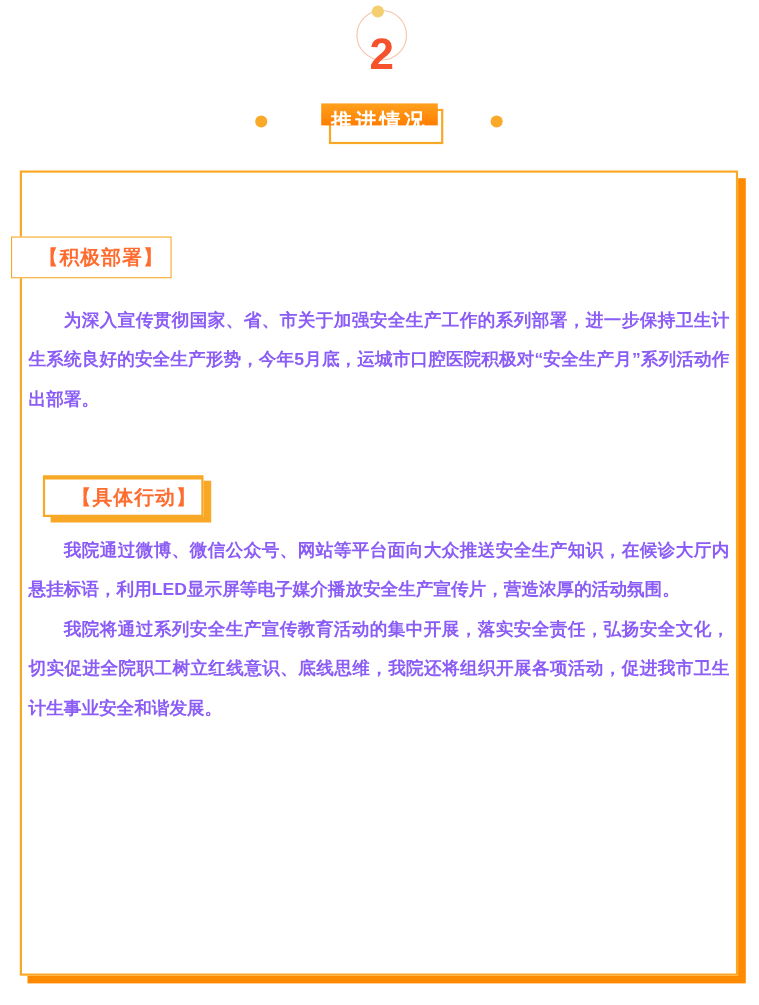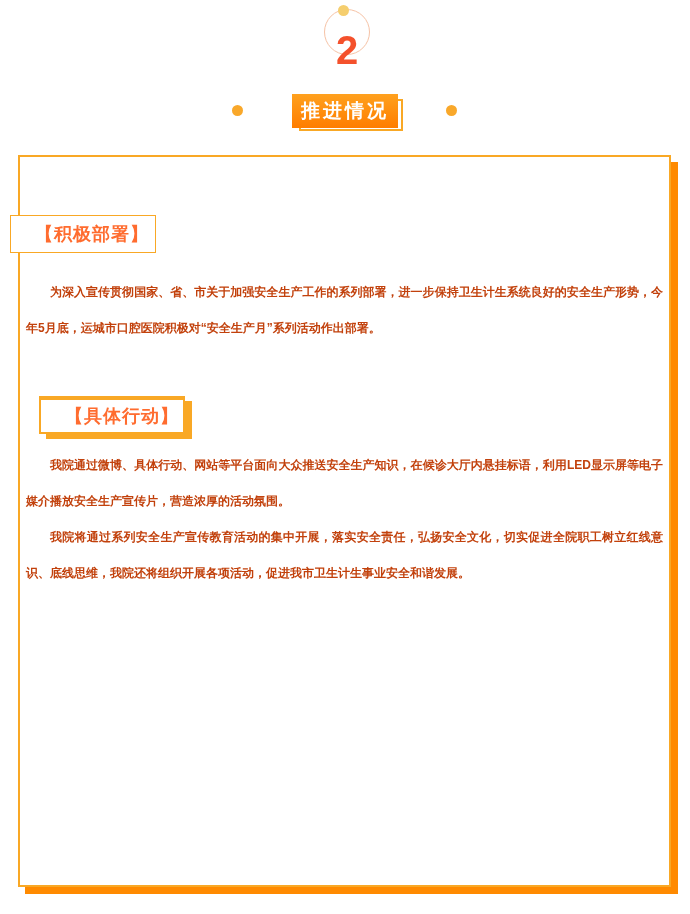--- a/index.html
+++ b/index.html
@@ -88,21 +88,21 @@
     height: 32px;
     border: 2px solid #f9a825;
     box-sizing: border-box;
     background: transparent;
   }
   .badge {
     position: absolute;
     left: 0;
     top: 0;
     width: 106px;
-    height: 34px;
+    height: 20px;
     background: linear-gradient(180deg, #ffa11e 0%, #ff7d00 100%);
     color: #ffffff;
     font-size: 19px;
     font-weight: bold;
     letter-spacing: 3px;
     text-align: center;
     line-height: 34px;
   }
 
   
@@ -141,22 +141,22 @@
   .section-header.second {
     margin-top: 50px;
     border-top-width: 4px;
     box-shadow: 7px 5px 0 #f9a825;
     line-height: 32px;
     margin-left: 19px;
   }
 
   .body-text {
     margin: 0 6px;
-    color: #c2410c;
-    font-size: 12px;
+    color: #8b5cf6;
+    font-size: 16px;
     font-weight: bold;
     line-height: 36px;
     text-align: justify;
   }
   .body-text.first  { margin-top: 21px; }
   .body-text.second { margin-top: 13px; }
   .body-text p {
     margin: 0;
     text-indent: 2em;
   }
@@ -185,19 +185,19 @@
 
     <div class="section-header first">【积极部署】</div>
 
     <div class="body-text first">
       <p>为深入宣传贯彻国家、省、市关于加强安全生产工作的系列部署，进一步保持卫生计生系统良好的安全生产形势，今年5月底，运城市口腔医院积极对“安全生产月”系列活动作出部署。</p>
     </div>
 
     <div class="section-header second">【具体行动】</div>
 
     <div class="body-text second">
-      <p>我院通过微博、具体行动、网站等平台面向大众推送安全生产知识，在候诊大厅内悬挂标语，利用LED显示屏等电子媒介播放安全生产宣传片，营造浓厚的活动氛围。</p>
+      <p>我院通过微博、微信公众号、网站等平台面向大众推送安全生产知识，在候诊大厅内悬挂标语，利用LED显示屏等电子媒介播放安全生产宣传片，营造浓厚的活动氛围。</p>
       <p>我院将通过系列安全生产宣传教育活动的集中开展，落实安全责任，弘扬安全文化，切实促进全院职工树立红线意识、底线思维，我院还将组织开展各项活动，促进我市卫生计生事业安全和谐发展。</p>
     </div>
 
   </div>
 
 </div>
 
 </body></html>

